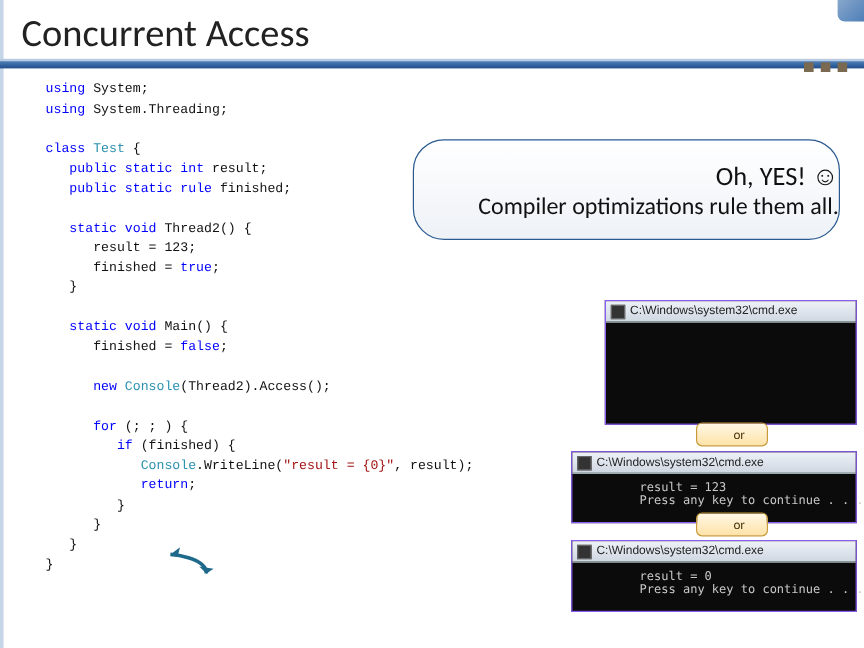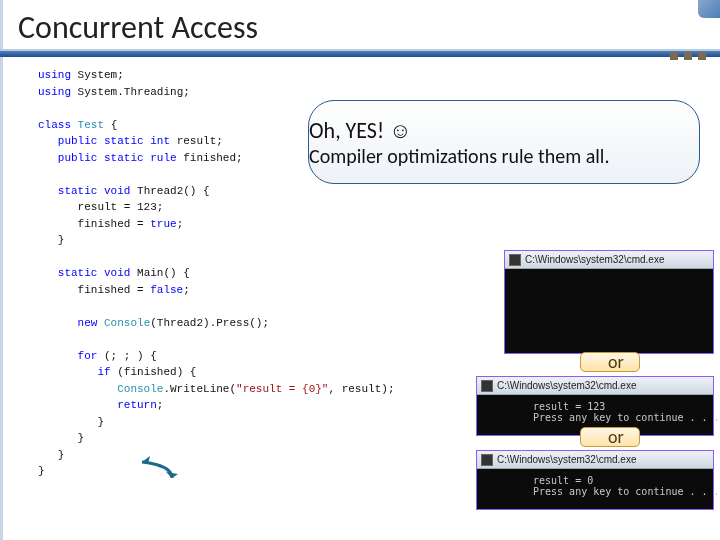--- a/index.html
+++ b/index.html
@@ -15,44 +15,44 @@
   .deco-dots { position:absolute; top:52px; right:14px; display:flex; gap:6px; }
   .deco-dots span { width:8px; height:8px; background:#7a6a52; }
 
   .content { position:relative; padding:4px 10px 0 38px; }
 
   .code { font-family: Consolas, "Courier New", monospace; font-size:11px; line-height:1.5; color:#111; white-space:pre; }
   .kw { color:#0000ff; }
   .ty { color:#2b91af; }
   .str { color:#a31515; }
 
-  .callout { position:absolute; top:100px; right:20px; width:392px; height:84px;
+  .callout { position:absolute; top:116px; right:20px; width:356px; height:84px;
              border:1.5px solid #2a5a90; border-radius:26px;
              background:linear-gradient(#ffffff,#eef2f7);
-             display:flex; flex-direction:column; align-items:flex-start; justify-content:center;
+             display:flex; flex-direction:column; align-items:flex-end; justify-content:center;
              font-size:20px; font-weight:400; color:#111; }
   .callout .l1 { font-size:22px; }
   .callout .l2 { font-size:20px; }
 
   .cmd { position:absolute; border:1px solid #8b5cf6; background:#0b0b0b; color:#c8c8c8;
          font-family:Consolas, monospace; font-size:10px; }
   .cmd .titlebar { height:18px; background:linear-gradient(#eef2f7,#cfd7e2); color:#222;
                    display:flex; align-items:center; gap:4px; padding:0 4px; border-bottom:1px solid #9aa; }
   .cmd .titlebar .icn { width:12px;height:12px;background:#333;border:1px solid #666;}
   .cmd .titlebar .txt { font-family:Segoe UI, Arial, sans-serif; font-size:10px; color:#222; }
   .cmd .body { padding:6px 8px; min-height:40px; white-space:pre;margin-left:48px; }
   .cmd .body.blank { min-height:110px; }
 
   #cmd1 { top:250px; right:6px; width:210px; }
   #cmd1 .body { min-height:84px; }
   #cmd2 { top:376px; right:6px; width:238px; }
   #cmd3 { top:450px; right:6px; width:238px; }
 
   .or-pill { position:absolute; width:60px; height:20px; border:1px solid #c89a3a; border-radius:5px;
-             background:linear-gradient(#fff7e6,#fee3a8); color:#4b3a10; font-size:18px;
+             background:linear-gradient(#fff7e6,#fee3a8); color:#4b3a10; font-size:11px;
              display:flex; align-items:center; justify-content:center;padding-left:12px; }
   #or1 { top:352px; right:80px; }
   #or2 { top:427px; right:80px; }
 
   .arrow { position:absolute; left:128px; top:456px; width:54px; height:28px; pointer-events:none; }
   .arrow svg { width:54px; height:28px; }
 
   .left-acc { position:absolute; left:0; top:0; width:3px; height:540px; background:#c7d5e8; }
   .tr-acc   { position:absolute; right:0; top:0; width:22px; height:18px;
               background:linear-gradient(135deg,#88a7cb 0%,#4e7fb8 100%); border-bottom-left-radius:6px;}
@@ -85,21 +85,21 @@
 <span class="kw">   public</span><span class="kw"> static</span><span class="kw"> rule</span><span> finished;</span>
 
 <span class="kw">   static</span><span class="kw"> void</span><span> Thread2() {</span>
 <span>      result = 123;</span>
 <span>      finished = </span><span class="kw">true</span><span>;</span>
 <span>   }</span>
 
 <span class="kw">   static</span><span class="kw"> void</span><span> Main() {</span>
 <span>      finished = </span><span class="kw">false</span><span>;</span>
 
-<span class="kw">      new</span><span class="ty"> Console</span><span>(Thread2).Press();</span>
+<span class="kw">      new</span><span class="ty"> Console</span><span>(Thread2).Access();</span>
 
 <span class="kw">      for</span><span> (; ; ) {</span>
 <span class="kw">         if</span><span> (finished) {</span>
 <span class="ty">            Console</span><span>.WriteLine(</span><span class="str">"result = {0}"</span><span>, result);</span>
 <span class="kw">            return</span><span>;</span>
 <span>         }</span>
 <span>      }</span>
 <span>   }</span>
 <span>}</span></div>
   </div>

